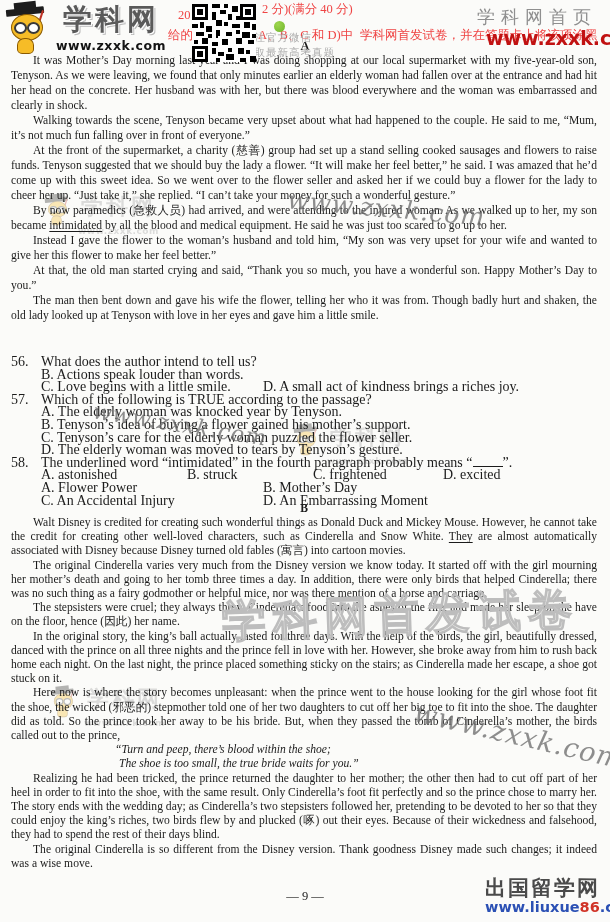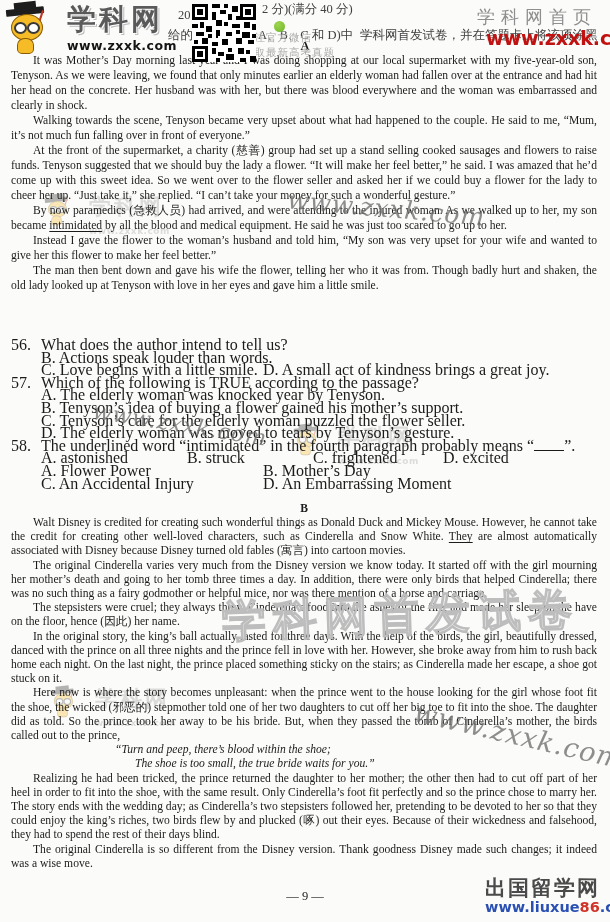--- a/index.html
+++ b/index.html
@@ -1,41 +1,41 @@
 <!DOCTYPE html>
 <html lang="en"><head>
 <meta charset="utf-8">
 <style>
   html,body{margin:0;padding:0;background:#e8e8e8}
   .page{position:relative;width:610px;height:922px;margin:0 auto;background:#fbfbf9;overflow:hidden;
         font-family:"Liberation Serif",serif;color:#1b1b1b}
 
   
-  .hfrag{position:absolute;font-size:12.5px;color:#404040;white-space:nowrap;z-index:1}
+  .hfrag{position:absolute;font-size:12.5px;color:#ef4444;white-space:nowrap;z-index:1}
   .qr-caption{position:absolute;font-family:"DejaVu Sans",sans-serif;font-size:10.5px;color:#aaa;
               white-space:nowrap;z-index:2;letter-spacing:1px}
   .sec-label{position:absolute;left:0;right:0;text-align:center;font-weight:bold;font-size:12.5px;z-index:1}
   .green-dot{position:absolute;left:274px;top:21px;width:11px;height:11px;border-radius:50%;
              background:radial-gradient(circle at 35% 30%,#9ed64e,#6fb52c);z-index:3}
   .brand-right{position:absolute;left:477px;top:5px;font-family:"DejaVu Sans",sans-serif;font-size:18px;
                color:#8f8f8f;letter-spacing:6px;white-space:nowrap;z-index:1}
   .brand-right-url{position:absolute;left:486px;top:27px;font-family:"DejaVu Sans",sans-serif;font-size:19px;
                font-weight:bold;color:#c11212;white-space:nowrap;z-index:1}
 
   
   .mascot{position:relative;display:inline-block;width:40px;height:54px;vertical-align:top}
   .m-head{position:absolute;left:3px;top:12px;width:30px;height:25px;background:#f6bc27;border:1px solid #8a5a00;border-radius:50%}
   .m-eyeL,.m-eyeR{position:absolute;top:7px;width:9px;height:8px;background:#fff;border:2px solid #3a3a3a;border-radius:50%}
   .m-eyeL{left:2px}.m-eyeR{right:2px}
   .m-cap{position:absolute;left:-2px;top:6px;width:38px;height:7px;background:#1d1d1d;transform:rotate(-6deg);border-radius:1px}
   .m-capTop{position:absolute;left:6px;top:0;width:22px;height:9px;background:#1d1d1d;transform:rotate(-6deg)}
   .m-tassel{position:absolute;left:32px;top:8px;width:2px;height:13px;background:#c03325;transform:rotate(18deg)}
   .m-body{position:absolute;left:9px;top:36px;width:15px;height:14px;background:#f6bc27;border:1px solid #8a5a00;border-radius:45% 45% 30% 30%}
   .logo-block{position:absolute;left:8px;top:2px;z-index:3;display:flex;align-items:flex-start}
-  .logo-text{margin-left:19px;text-align:left}
+  .logo-text{margin-left:8px;text-align:center}
   .logo-name{font-family:"DejaVu Sans",sans-serif;font-weight:bold;font-size:29px;line-height:34px;color:#5a5a5a;
              letter-spacing:3px;text-shadow:1px 1px 0 #fff,2px 2px 0 #bbb;white-space:nowrap}
   .logo-url{font-family:"DejaVu Sans",sans-serif;font-weight:bold;font-size:12.5px;color:#141414;letter-spacing:.5px}
 
   
   .wm-logo{position:absolute;opacity:.32;z-index:0;display:flex;align-items:flex-start}
   .wm-logo .mascot{transform:scale(.6);transform-origin:top left;width:24px;height:34px}
   .wm-logo .logo-name{font-size:22px;line-height:26px;color:#9b9b9b;text-shadow:none}
   .wm-logo .logo-url{font-size:9px;color:#9b9b9b}
 
@@ -52,37 +52,37 @@
              font-size:44px;letter-spacing:7px;color:rgba(0,0,0,.05);-webkit-text-stroke:1.2px #bdbdbd;
              transform:rotate(-2deg);white-space:nowrap;z-index:2}
 
   
   .content-a{position:absolute;left:11px;width:586px;top:53px;font-size:11.6px;line-height:15px;
              text-align:justify;z-index:1}
   .content-a p{margin:0;text-indent:22px}
   .u{text-decoration:underline;text-underline-offset:2px}
   .it{}
 
-  .questions{position:absolute;left:11px;width:586px;top:339px;font-size:16px;line-height:12.6px;z-index:1}
+  .questions{position:absolute;left:11px;width:586px;top:356px;font-size:14px;line-height:12.6px;z-index:1}
   .q-stem{white-space:nowrap}
   .qnum{display:inline-block;width:30px}
   .orow{padding-left:30px;display:flex}
   .orow .c1{display:inline-block;width:222px}
   .orow4 .w1{display:inline-block;width:146px}
   .orow4 .w2{display:inline-block;width:126px}
   .orow4 .w3{display:inline-block;width:130px}
   .oline{padding-left:30px}
   .blank{display:inline-block;width:30px;height:9px;border-bottom:1px solid #1b1b1b}
 
   .content-b{position:absolute;left:11px;width:586px;top:502px;font-size:11.6px;line-height:14.2px;
              text-align:justify;z-index:1}
   .content-b p{margin:0;text-indent:22px}
   .b-label{text-align:center;font-weight:bold;line-height:14px}
   .verse{margin-left:104px;font-style:italic;text-align:left}
-  .verse .v2{margin-left:20px}
+  .verse .v2{margin-left:4px}
 
   
   .page-num{position:absolute;left:0;right:0;top:889px;text-align:center;font-size:12.5px;color:#222;z-index:1}
   .liuxue{position:absolute;left:485px;top:877px;z-index:3;white-space:nowrap}
   .liu-name{font-family:"DejaVu Sans",sans-serif;font-weight:bold;font-size:21px;line-height:22px;
             color:#4a4a4a;letter-spacing:2px}
   .liu-url{font-family:"DejaVu Sans",sans-serif;font-weight:bold;font-size:14.5px;line-height:16px}
   .liu-blue{color:#2b50b4}.liu-red{color:#d03327}
 </style>
 </head>
@@ -213,31 +213,32 @@
   </svg>
 
   <span class="sec-label" style="top:39px">A</span>
 
   <div class="content-a">
     <p>It was Mother’s Day morning last year and I was doing shopping at our local supermarket with my five-year-old son, Tenyson. As we were leaving, we found that only minutes earlier an elderly woman had fallen over at the entrance and had hit her head on the concrete. Her husband was with her, but there was blood everywhere and the woman was embarrassed and clearly in shock.</p>
     <p>Walking towards the scene, Tenyson became very upset about what had happened to the couple. He said to me, “Mum, it’s not much fun falling over in front of everyone.”</p>
     <p>At the front of the supermarket, a charity (慈善) group had set up a stand selling cooked sausages and flowers to raise funds. Tenyson suggested that we should buy the lady a flower. “It will make her feel better,” he said. I was amazed that he’d come up with this sweet idea. So we went over to the flower seller and asked her if we could buy a flower for the lady to cheer her up. “Just take it,” she replied. “I can’t take your money for such a wonderful gesture.”</p>
     <p><span>By now paramedics (急救人员) had arrived, and were attending to the injured woman. As we walked up to her, my son became </span><span class="u">intimidated</span><span> by all the blood and medical equipment. He said he was just too scared to go up to her.</span></p>
     <p>Instead I gave the flower to the woman’s husband and told him, “My son was very upset for your wife and wanted to give her this flower to make her feel better.”</p>
+    <p>At that, the old man started crying and said, “Thank you so much, you have a wonderful son. Happy Mother’s Day to you.”</p>
     <p>The man then bent down and gave his wife the flower, telling her who it was from. Though badly hurt and shaken, the old lady looked up at Tenyson with love in her eyes and gave him a little smile.</p>
   </div>
 
   <div class="questions">
     <div class="q-stem"><span class="qnum">56.</span><span>What does the author intend to tell us?</span></div>
     <div class="orow">
         <span>B. Actions speak louder than words.</span>
       </div>
     <div class="orow">
         <span class="c1">C. Love begins with a little smile.</span>
-        <span>D. A small act of kindness brings a great joy.</span>
+        <span>D. A small act of kindness brings a riches joy.</span>
       </div>
 
     <div class="q-stem"><span class="qnum">57.</span><span>Which of the following is TRUE according to the passage?</span></div>
     <div class="oline">A. The elderly woman was knocked year by Tenyson.</div>
     <div class="oline">B. Tenyson’s idea of buying a flower gained his mother’s support.</div>
     <div class="oline">C. Tenyson’s care for the elderly woman puzzled the flower seller.</div>
     <div class="oline">D. The elderly woman was moved to tears by Tenyson’s gesture.</div>
 
     <div class="q-stem"><span class="qnum">58.</span><span><span>The underlined word “intimidated” in the fourth paragraph probably means “</span><span class="blank"></span><span>”.</span></span></div>
     <div class="orow orow4">

